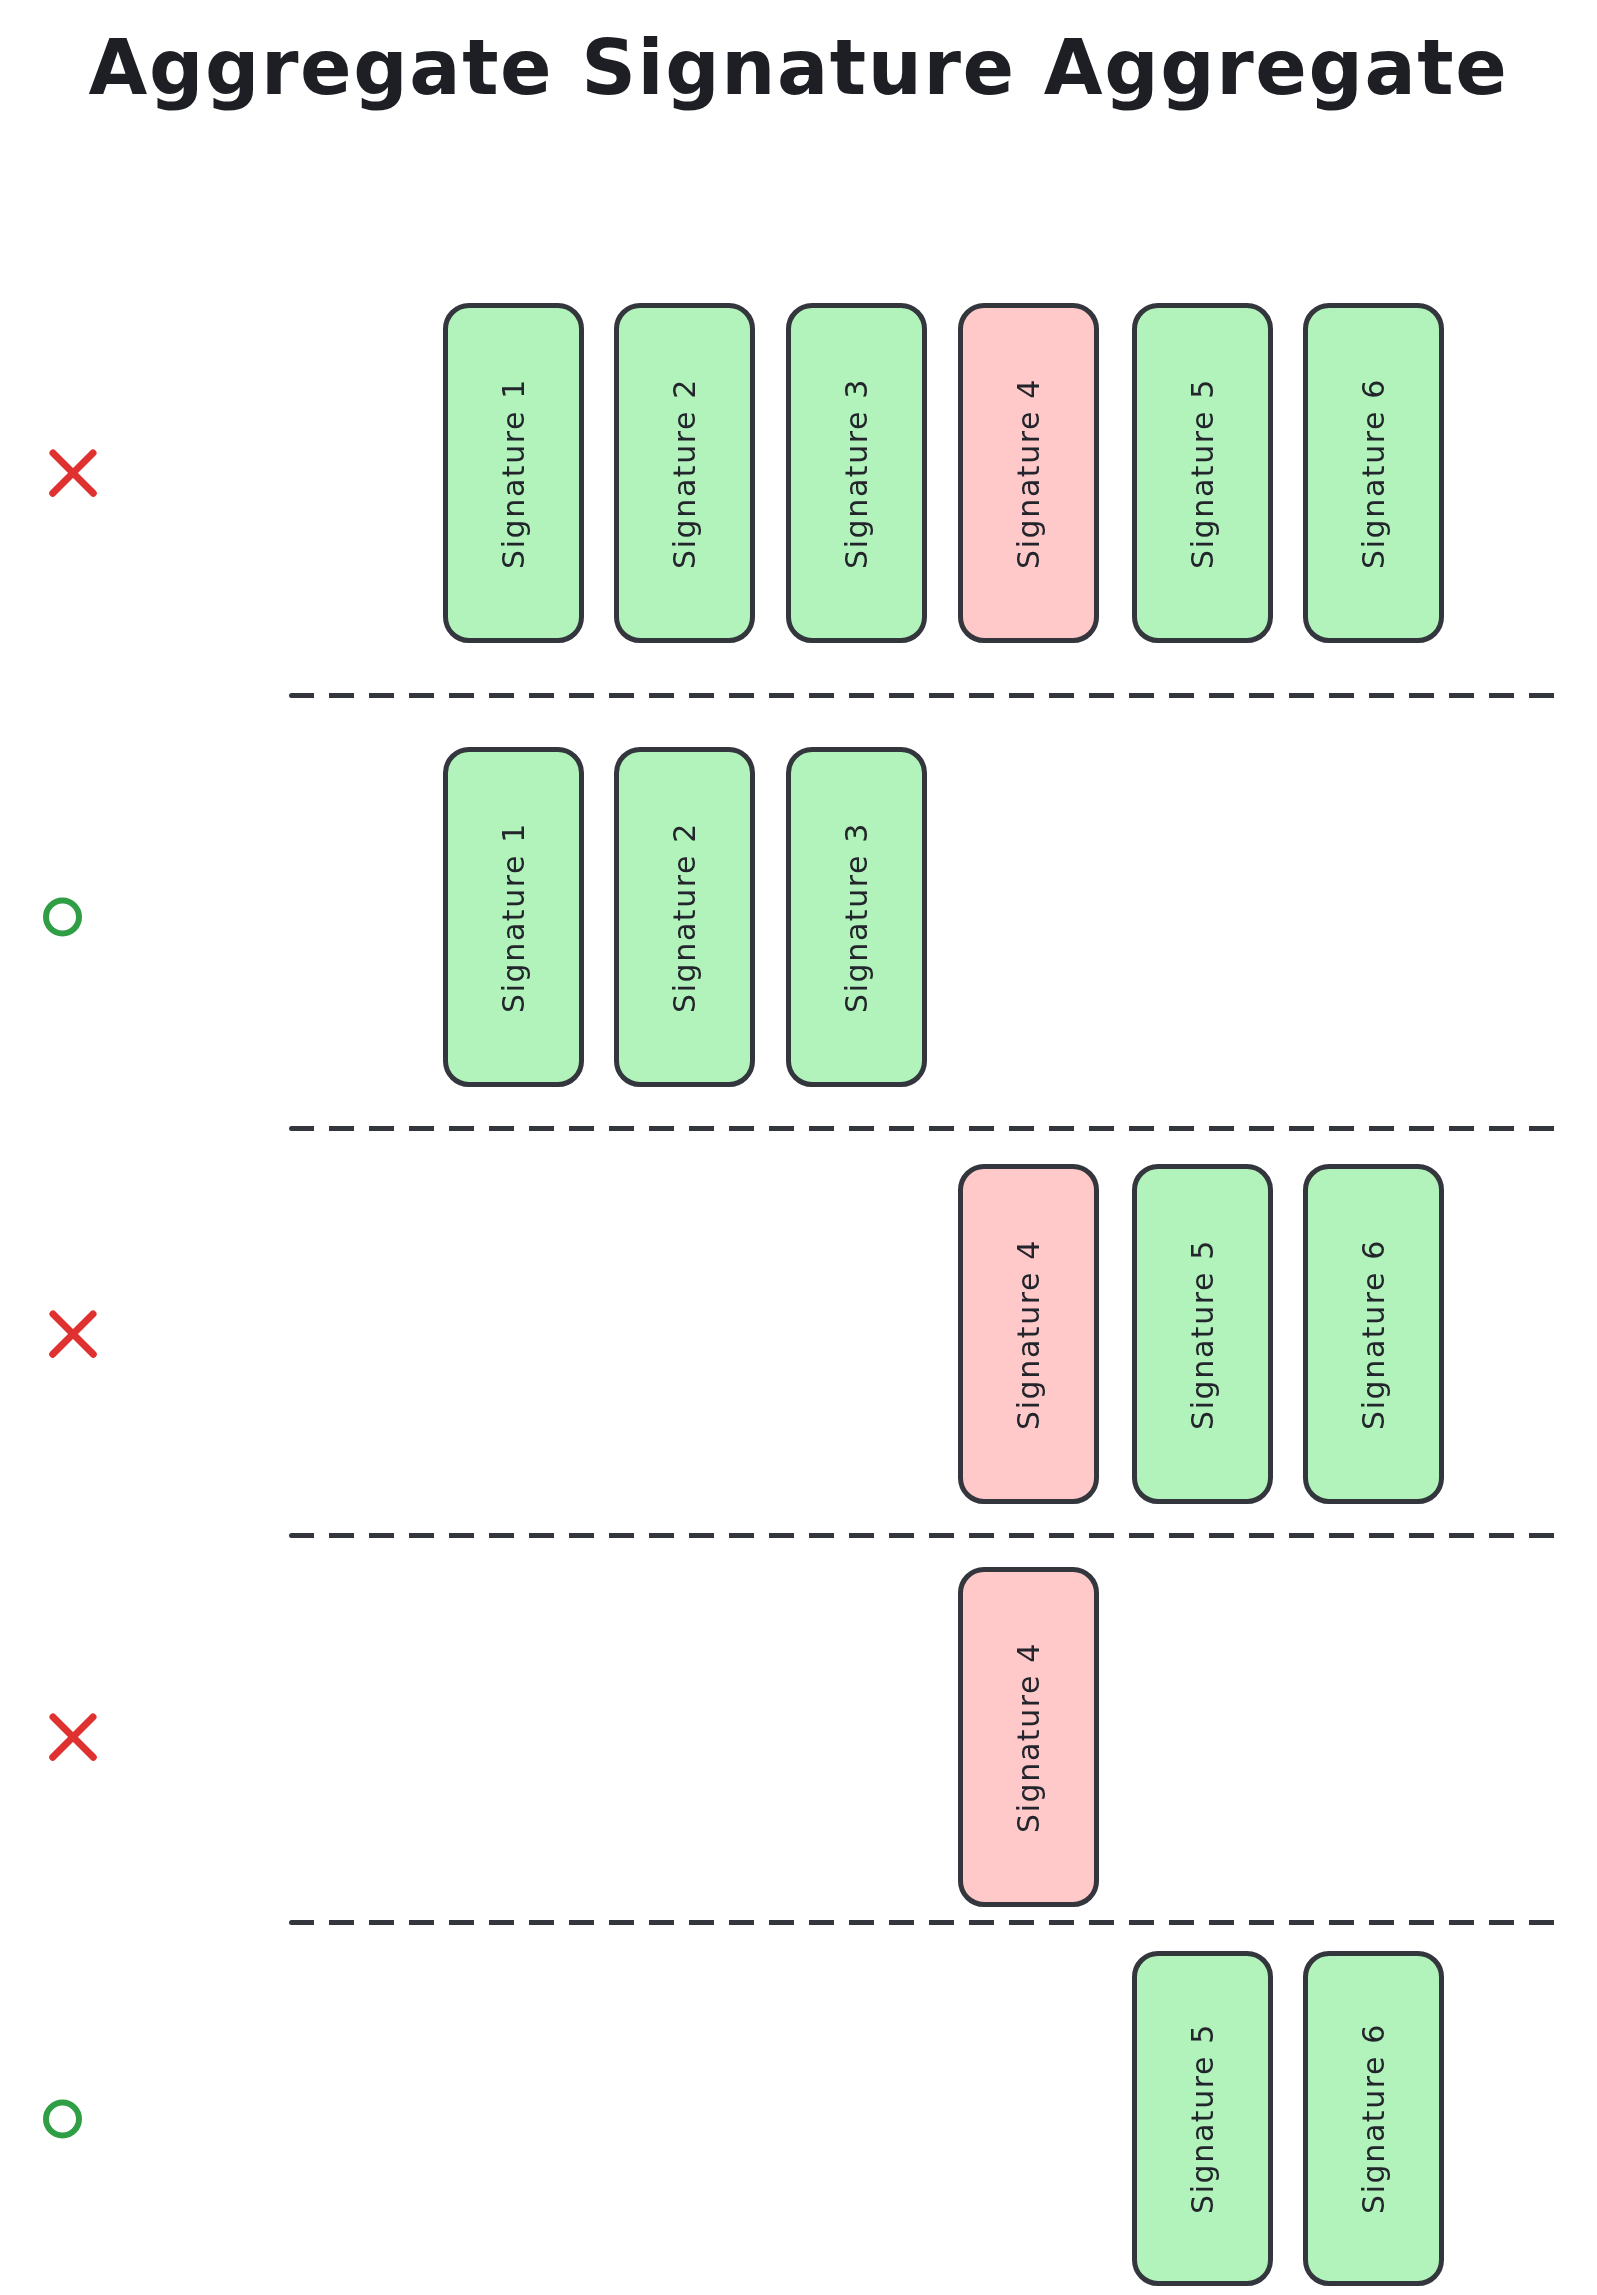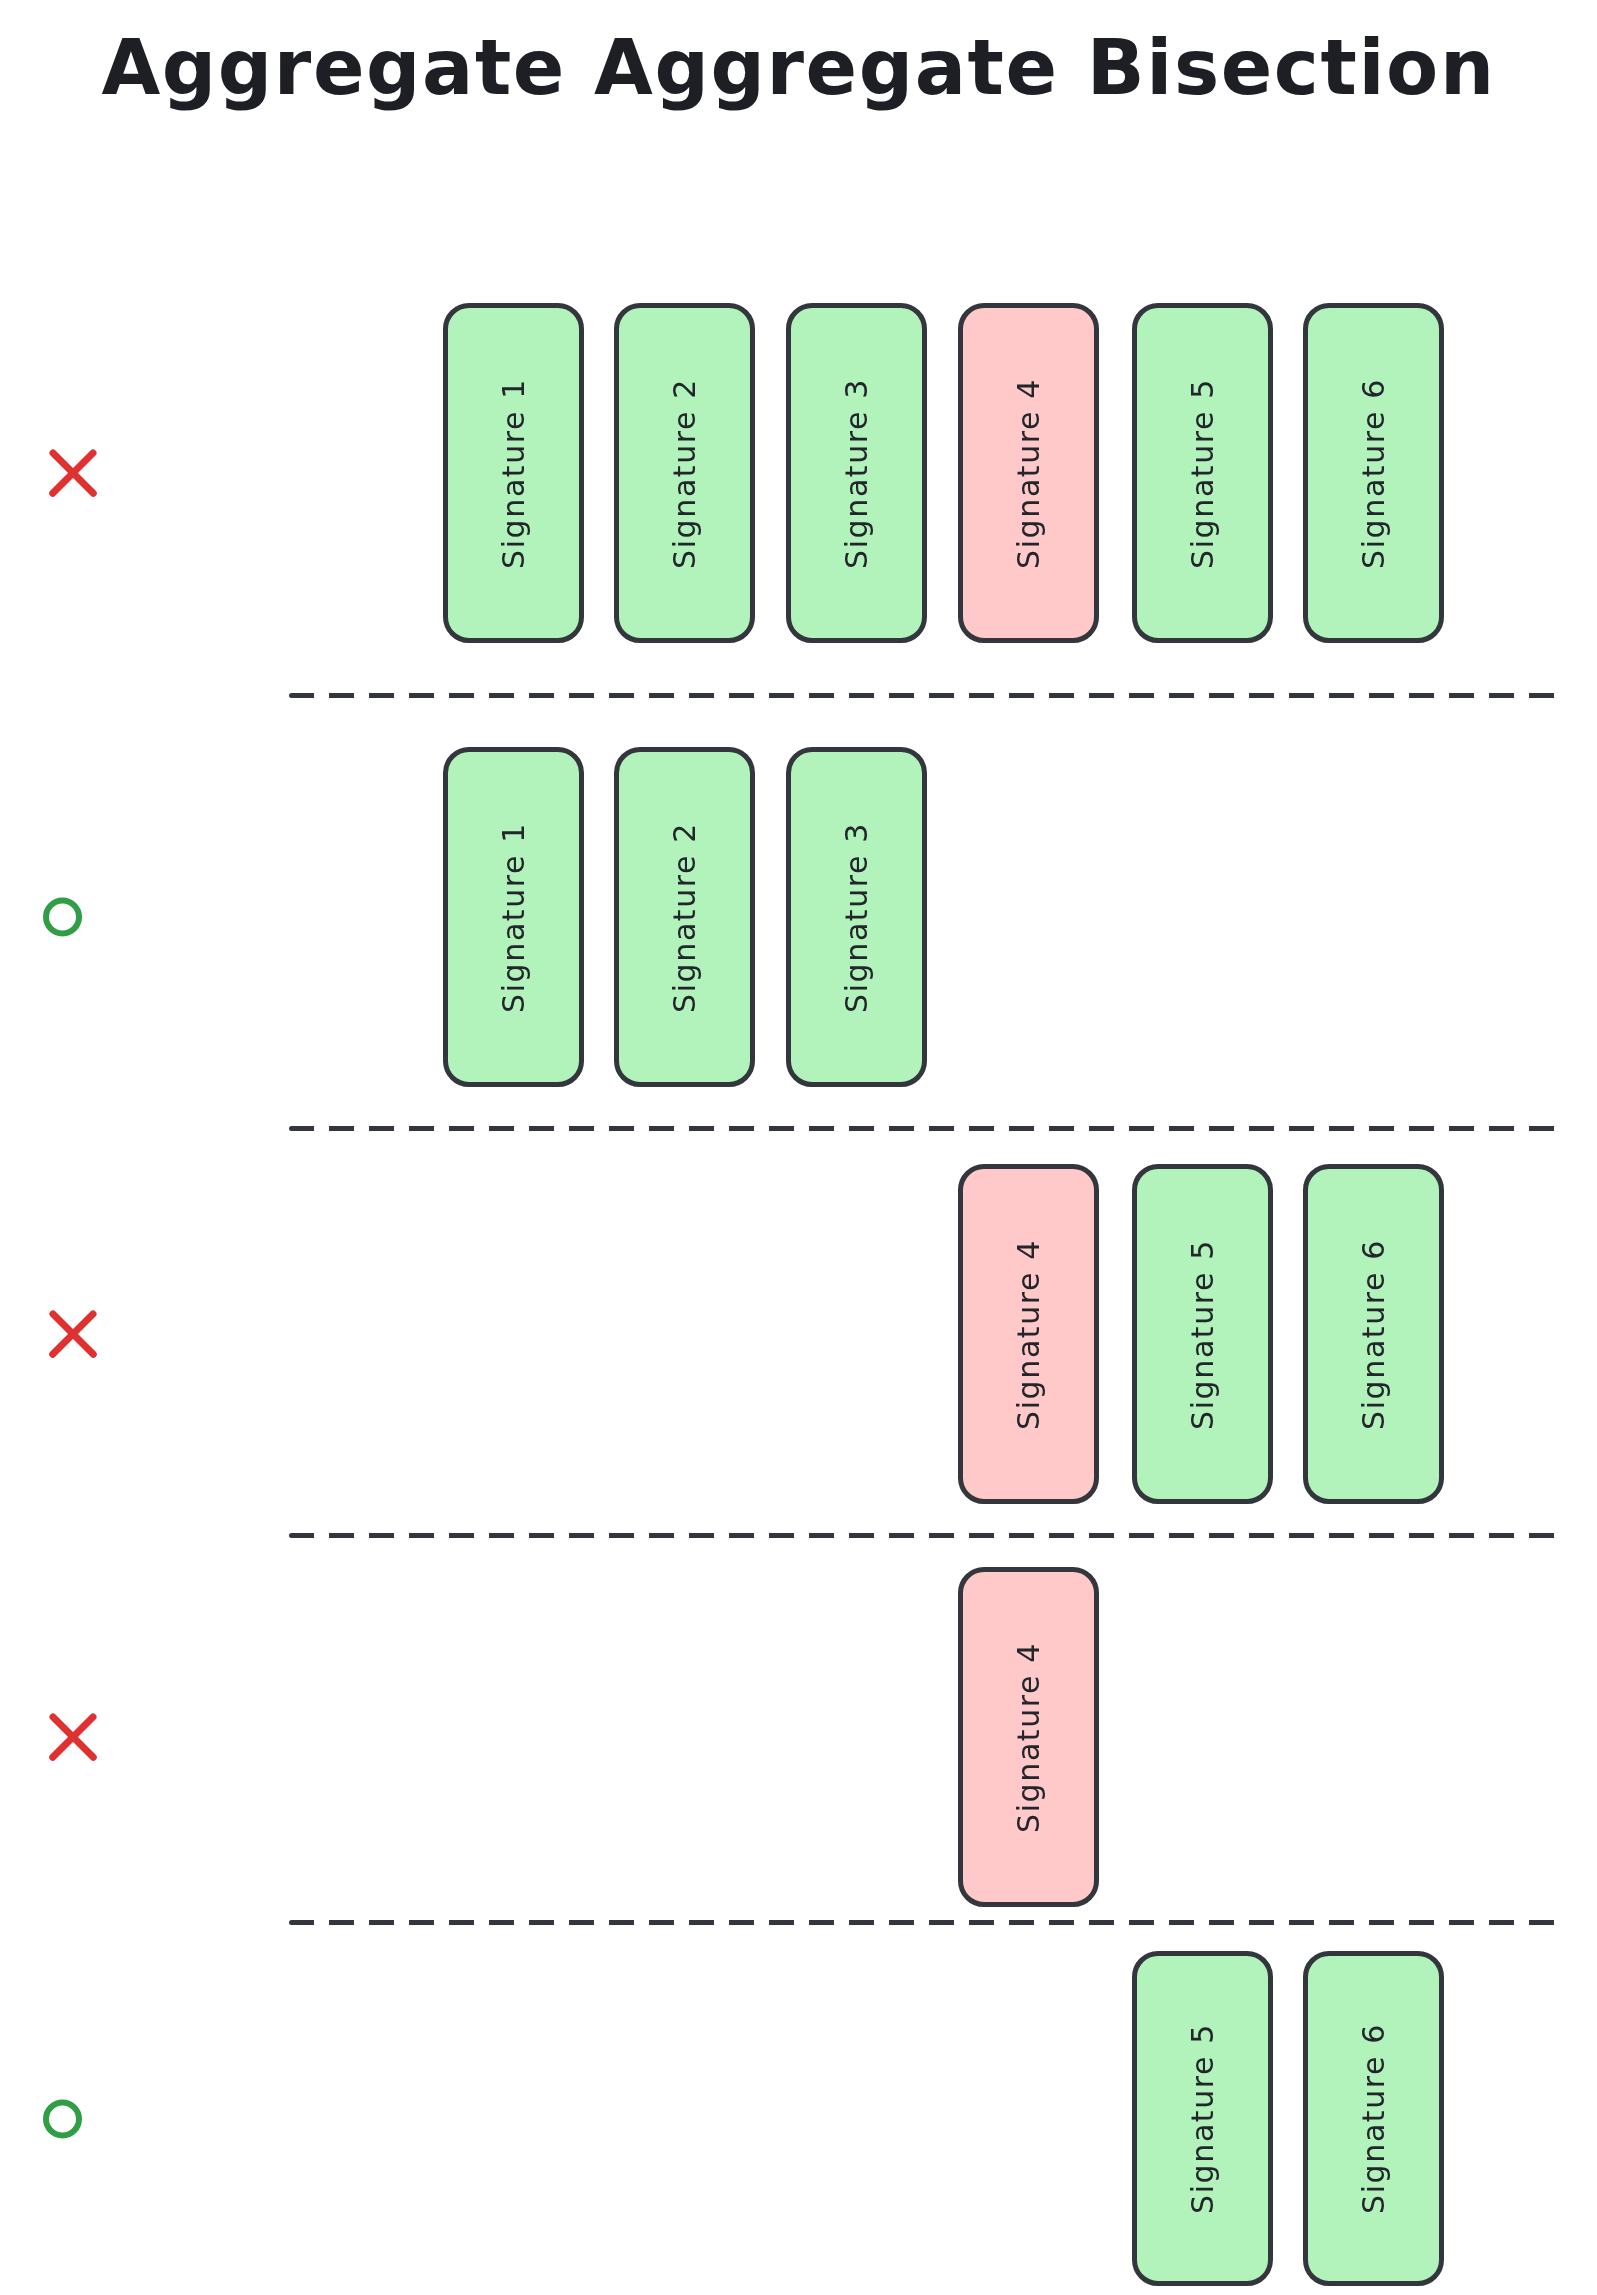--- a/index.html
+++ b/index.html
@@ -102,21 +102,21 @@
       transparent 25px, transparent 40px
     );
     border-radius: 2.5px;
   }
 </style>
 </head>
 <body>
 
 <div class="canvas">
 
-  <h1 class="title">Aggregate Aggregate Bisection</h1>
+  <h1 class="title">Aggregate Signature Aggregate</h1>
 
   <section class="row" style="top:303px;height:340px">
     <div class="marker icon-x">
       <span class="bar a"></span>
       <span class="bar b"></span>
     </div>
     <div class="sig col-0" data-status="good">
       <span class="sig-label">Signature 1</span>
     </div>
     <div class="sig col-1" data-status="good">

